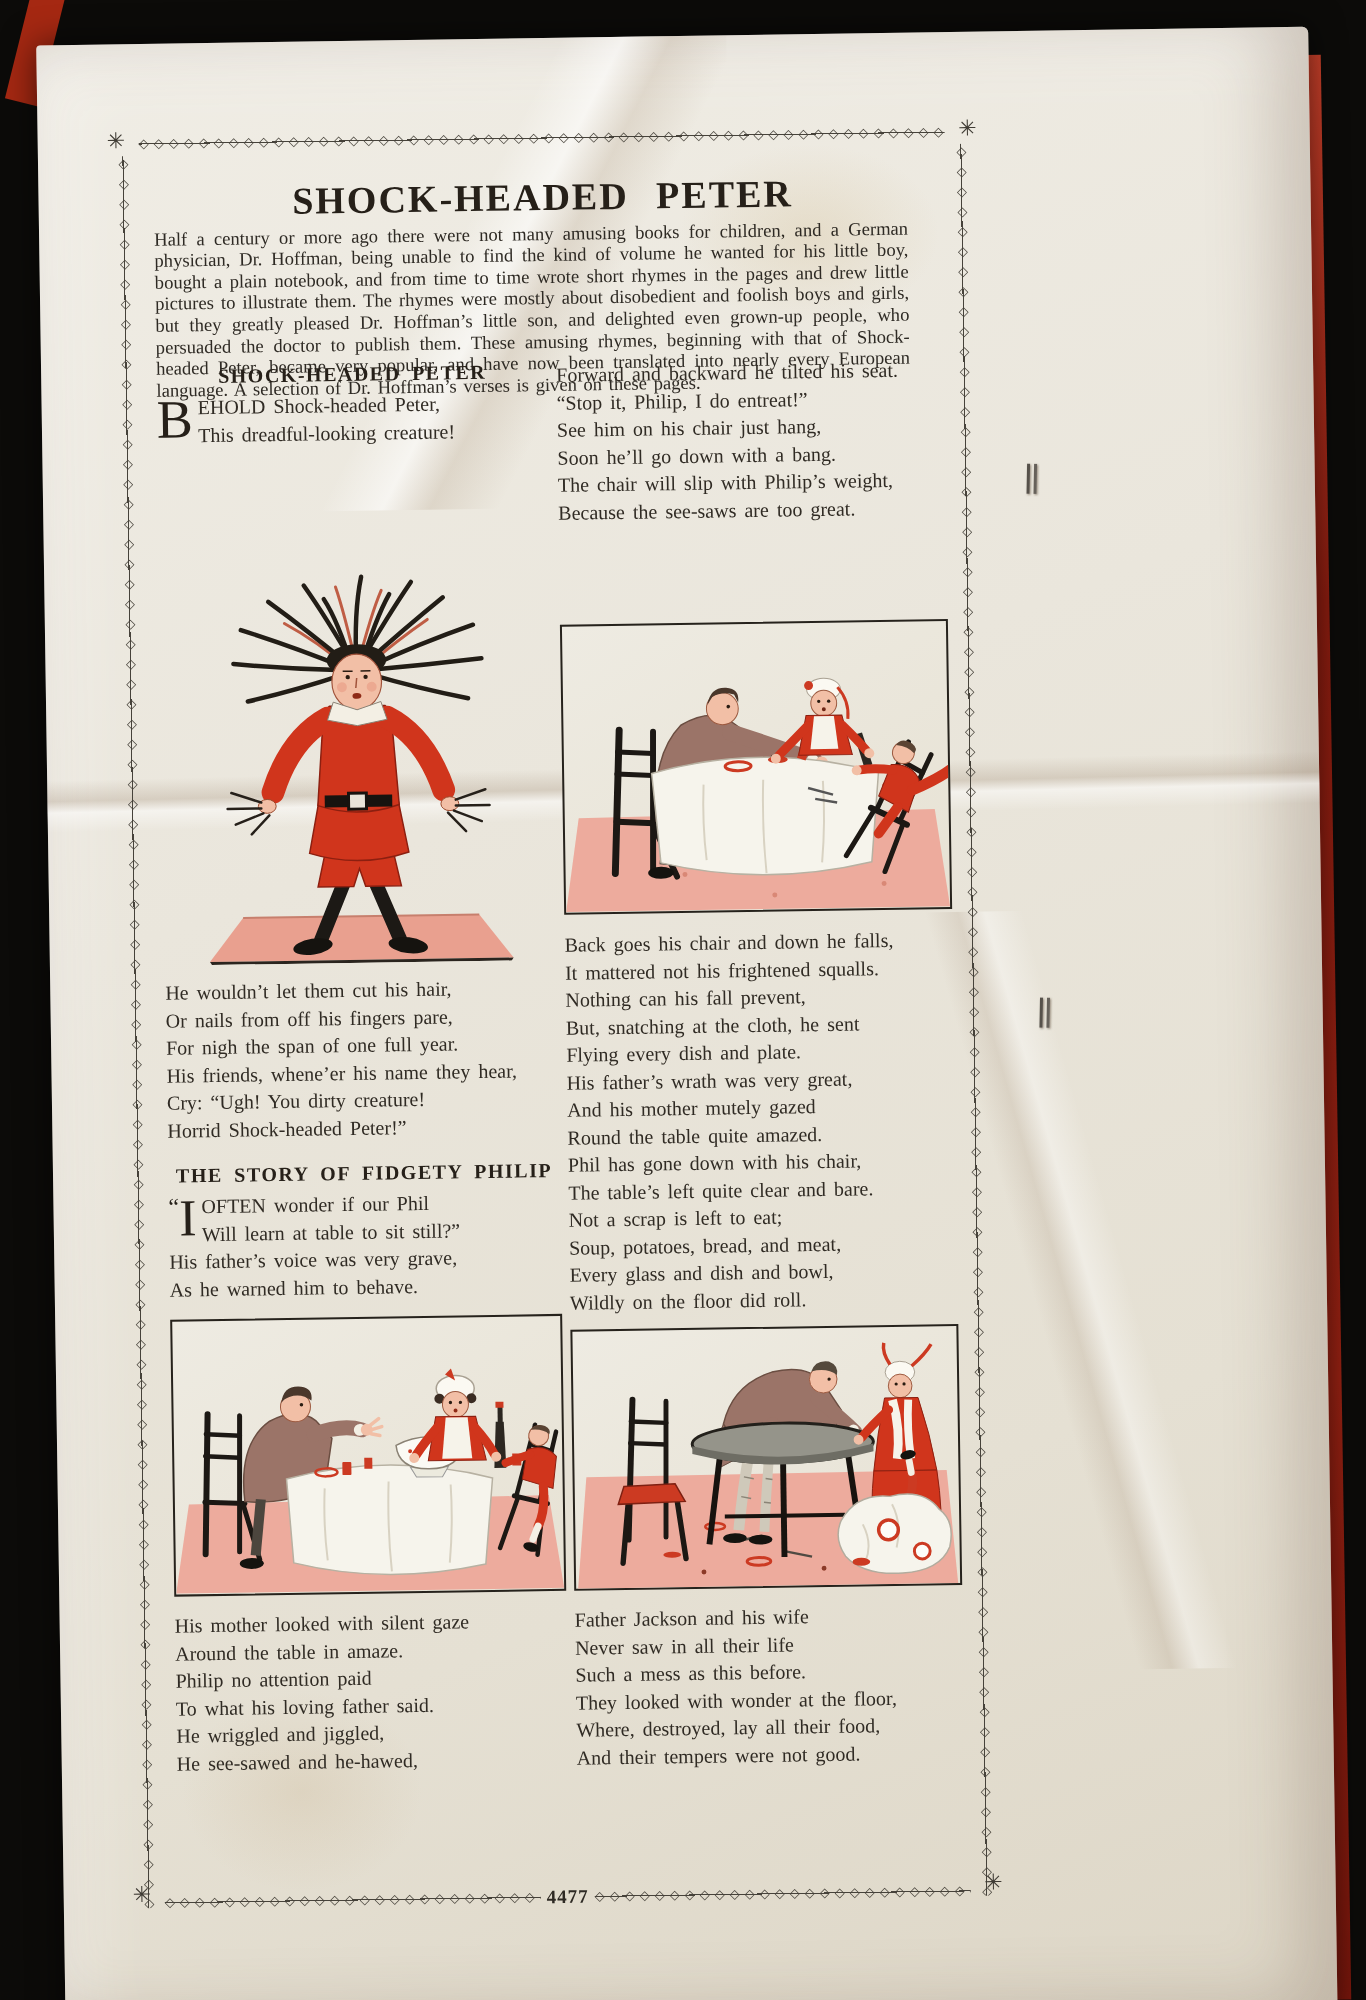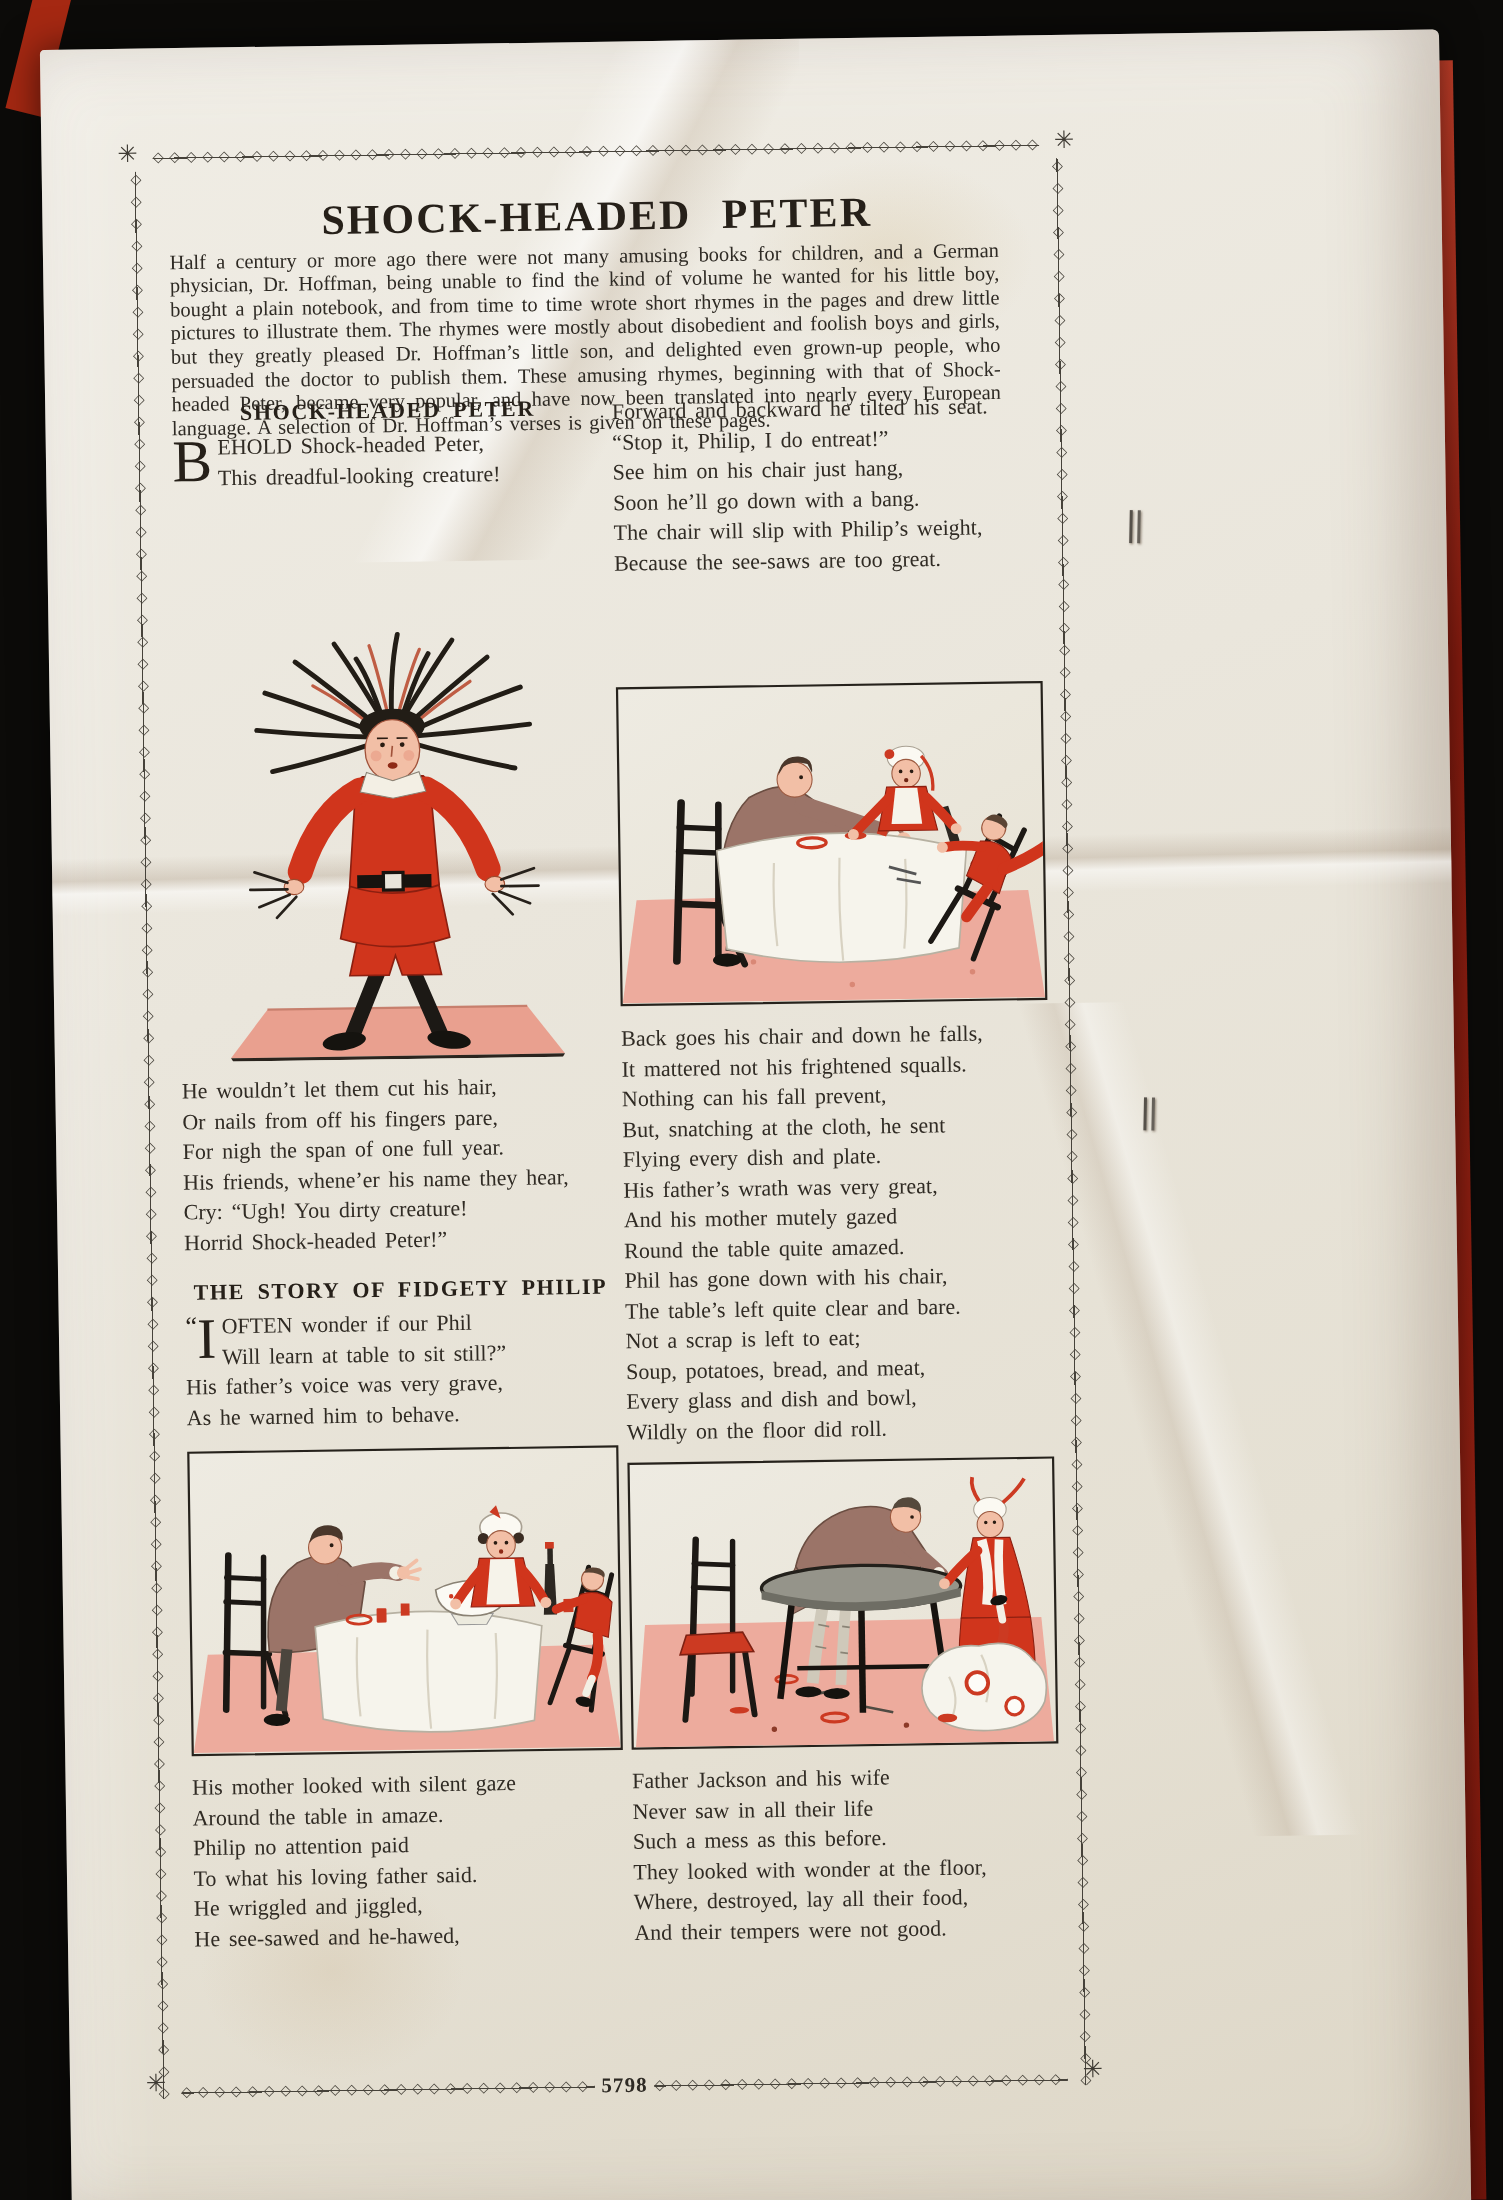--- a/index.html
+++ b/index.html
@@ -97,21 +97,21 @@
     <div class="frame">
       <div class="chain chain-h chain-top">◇◇◇◇◇◇◇◇◇◇◇◇◇◇◇◇◇◇◇◇◇◇◇◇◇◇◇◇◇◇◇◇◇◇◇◇◇◇◇◇◇◇◇◇◇◇◇◇◇◇◇◇◇◇◇◇◇◇◇◇◇◇◇◇◇◇◇◇◇◇</div>
       <div class="chain chain-v chain-left">◇◇◇◇◇◇◇◇◇◇◇◇◇◇◇◇◇◇◇◇◇◇◇◇◇◇◇◇◇◇◇◇◇◇◇◇◇◇◇◇◇◇◇◇◇◇◇◇◇◇◇◇◇◇◇◇◇◇◇◇◇◇◇◇◇◇◇◇◇◇◇◇◇◇◇◇◇◇◇◇◇◇◇◇◇◇◇◇◇◇◇◇◇◇◇◇◇◇◇◇◇◇◇◇◇◇◇◇◇◇◇◇◇◇◇◇◇◇◇◇</div>
       <div class="chain chain-v chain-right">◇◇◇◇◇◇◇◇◇◇◇◇◇◇◇◇◇◇◇◇◇◇◇◇◇◇◇◇◇◇◇◇◇◇◇◇◇◇◇◇◇◇◇◇◇◇◇◇◇◇◇◇◇◇◇◇◇◇◇◇◇◇◇◇◇◇◇◇◇◇◇◇◇◇◇◇◇◇◇◇◇◇◇◇◇◇◇◇◇◇◇◇◇◇◇◇◇◇◇◇◇◇◇◇◇◇◇◇◇◇◇◇◇◇◇◇◇◇◇◇</div>
       <span class="corner c-tl">✳</span>
       <span class="corner c-tr">✳</span>
       <span class="corner c-bl">✳</span>
       <span class="corner c-br">✳</span>
       <div class="chain-bottom">
         <div class="chain chain-h chain-seg">◇◇◇◇◇◇◇◇◇◇◇◇◇◇◇◇◇◇◇◇◇◇◇◇◇◇◇◇◇◇◇◇◇◇◇◇◇◇◇◇</div>
-        <span class="page-number">5798</span>
+        <span class="page-number">4477</span>
         <div class="chain chain-h chain-seg">◇◇◇◇◇◇◇◇◇◇◇◇◇◇◇◇◇◇◇◇◇◇◇◇◇◇◇◇◇◇◇◇◇◇◇◇◇◇◇◇</div>
       </div>
 
       <h1 class="page-title">SHOCK-HEADED PETER</h1>
       <p class="intro">Half a century or more ago there were not many amusing books for children, and a German physician, Dr. Hoffman, being unable to find the kind of volume he wanted for his little boy, bought a plain notebook, and from time to time wrote short rhymes in the pages and drew little pictures to illustrate them.  The rhymes were mostly about disobedient and foolish boys and girls, but they greatly pleased Dr. Hoffman’s little son, and delighted even grown-up people, who persuaded the doctor to publish them.  These amusing rhymes, beginning with that of Shock-headed Peter, became very popular, and have now been translated into nearly every European language.  A selection of Dr. Hoffman’s verses is given on these pages.</p>
 
       <div class="col col-left">
         <h3 class="col-heading">SHOCK-HEADED PETER</h3>
 
         <div class="poem dc-poem">

